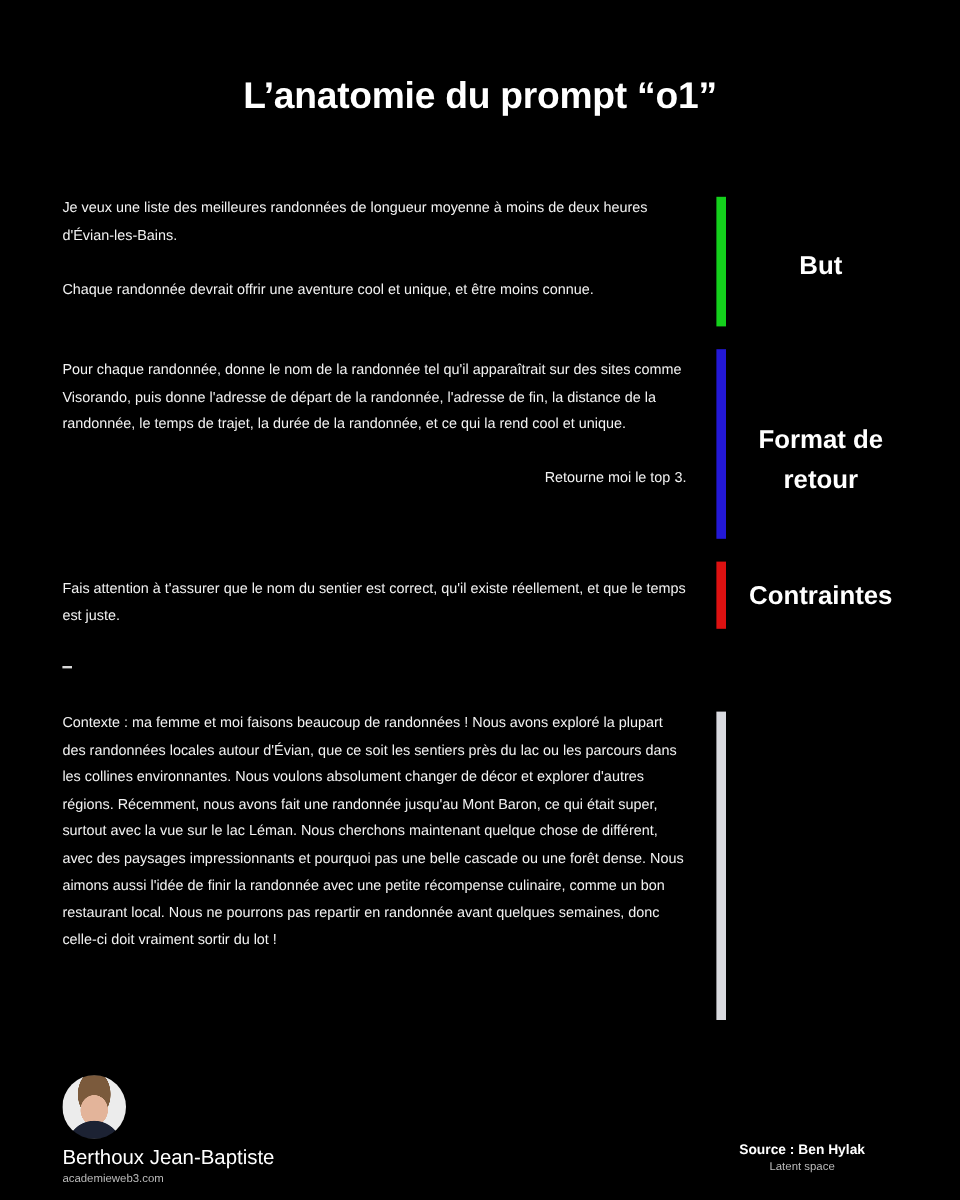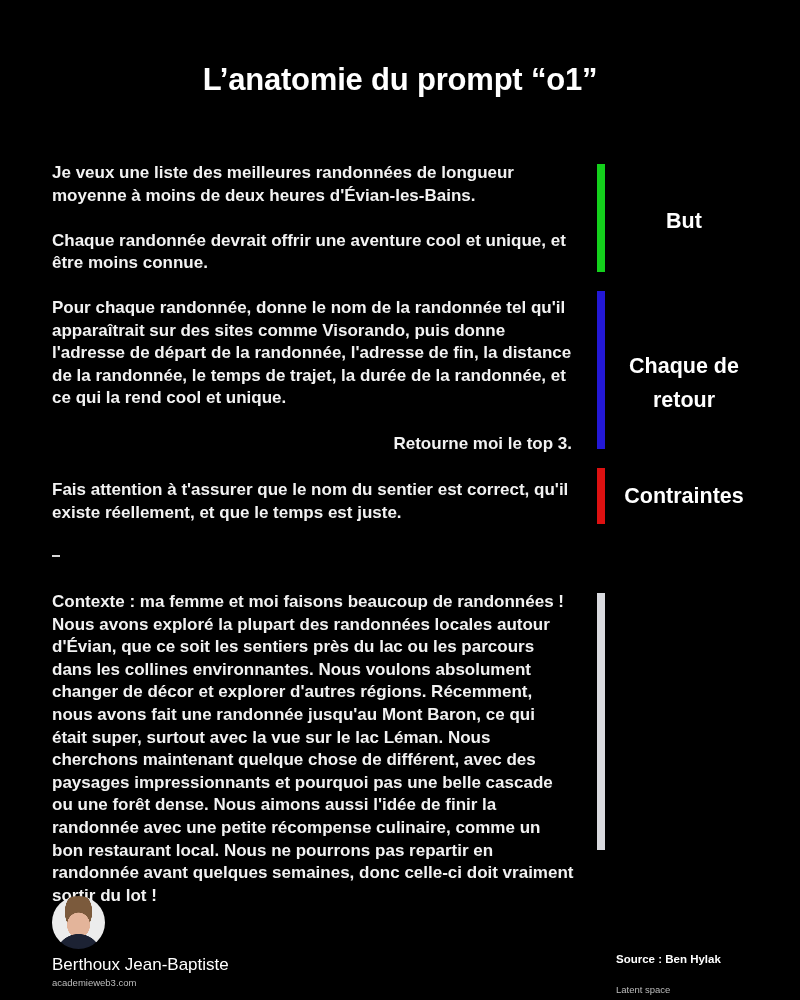--- a/index.html
+++ b/index.html
@@ -7,21 +7,21 @@
     body { position: relative; font-family: "Liberation Sans", sans-serif; color: #ffffff; }
 
     .title {
       position: absolute; top: 62px; left: 0; width: 800px;
       text-align: center; font-size: 31px; font-weight: bold; letter-spacing: -0.2px;
       color: #ffffff;
     }
 
     .prompt-text {
       position: absolute; left: 52px; width: 520px;
-      font-size: 17px; line-height: 22.6px; color: #f2f2f2; font-weight: bold;
+      font-size: 12px; line-height: 22.6px; color: #f2f2f2;
     }
     .prompt-text p { margin: 0; }
 
     .sep-dash {
       position: absolute; left: 52px; top: 555px;
       width: 8px; height: 1.5px; background: #d8d8d8;
     }
 
     .bar { position: absolute; left: 597px; width: 8px; }
 
@@ -39,41 +39,41 @@
                   radial-gradient(ellipse at 50% 30%, #7b5a3c 0 36%, transparent 37%),
                   #ececec;
     }
     .author-name {
       margin-top: 6px; font-size: 17px; font-weight: normal; color: #ffffff;
     }
     .author-site { margin-top: 2px; font-size: 9.5px; color: #bcbcbc; }
 
     .footer-right { position: absolute; left: 616px; top: 953px; }
     .source-title { font-size: 11.5px; font-weight: bold; color: #ffffff; }
-    .source-sub { margin-top: 19px; font-size: 9.5px; color: #bcbcbc; }
+    .source-sub { margin-top: 2px; font-size: 9.5px; color: #bcbcbc; text-align: center; }
   </style>
 </head>
 <body>
 
 <div class="title">L’anatomie du prompt “o1”</div>
 
 <div class="prompt-text" style="top:162px;">
   <p>Je veux une liste des meilleures randonnées de longueur moyenne à moins de deux heures d'Évian-les-Bains.</p>
   <p style="margin-top:22.6px;">Chaque randonnée devrait offrir une aventure cool et unique, et être moins connue.</p>
 </div>
 <div class="bar" style="top: 164px; height: 108px; background: rgb(20, 208, 28);"></div>
 <div class="label" style="top:204px;">But</div>
 
 <div class="prompt-text" style="top:297px;">
   <p>Pour chaque randonnée, donne le nom de la randonnée tel qu'il apparaîtrait sur des sites comme Visorando, puis donne l'adresse de départ de la randonnée, l'adresse de fin, la distance de la randonnée, le temps de trajet, la durée de la randonnée, et ce qui la rend cool et unique.</p>
   <p style="margin-top:22.6px;text-align:right;">Retourne moi le top 3.</p>
 </div>
 <div class="bar" style="top: 291px; height: 158px; background: rgb(35, 24, 214);"></div>
 <div class="label" style="top:349px;">
-  <div>Chaque de</div>
+  <div>Format de</div>
   <div>retour</div>
 </div>
 
 <div class="prompt-text" style="top:479px;">
   <p>Fais attention à t'assurer que le nom du sentier est correct, qu'il existe réellement, et que le temps est juste.</p>
 </div>
 <div class="bar" style="top: 468px; height: 56px; background: rgb(221, 17, 17);"></div>
 <div class="label" style="top:479px;">Contraintes</div>
 
 <div class="sep-dash"></div>

